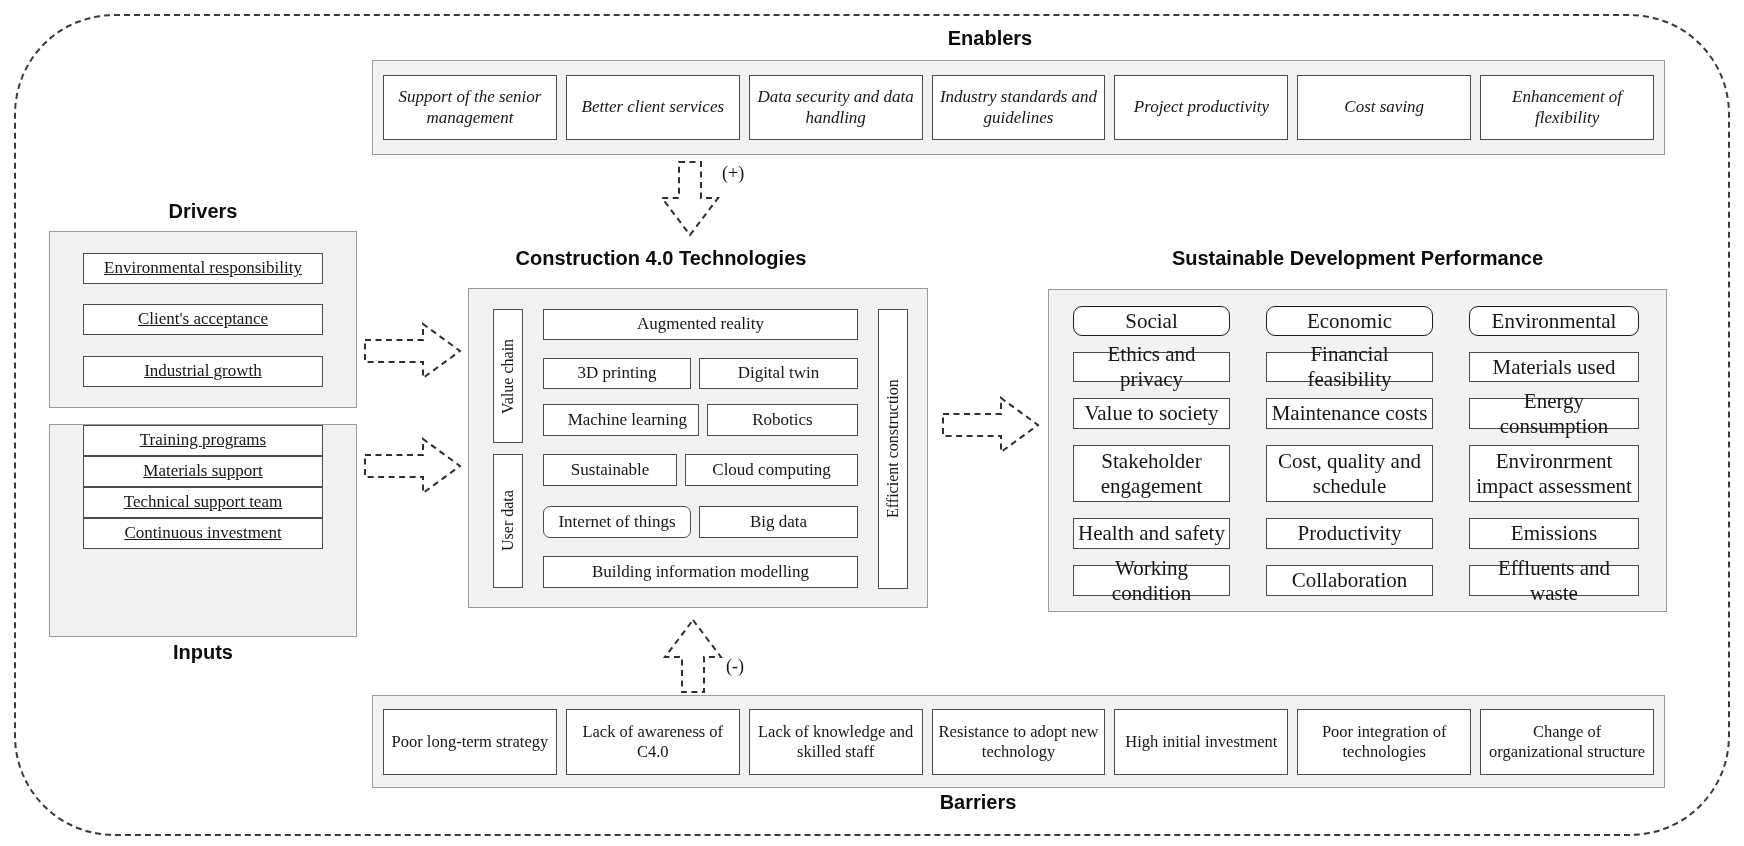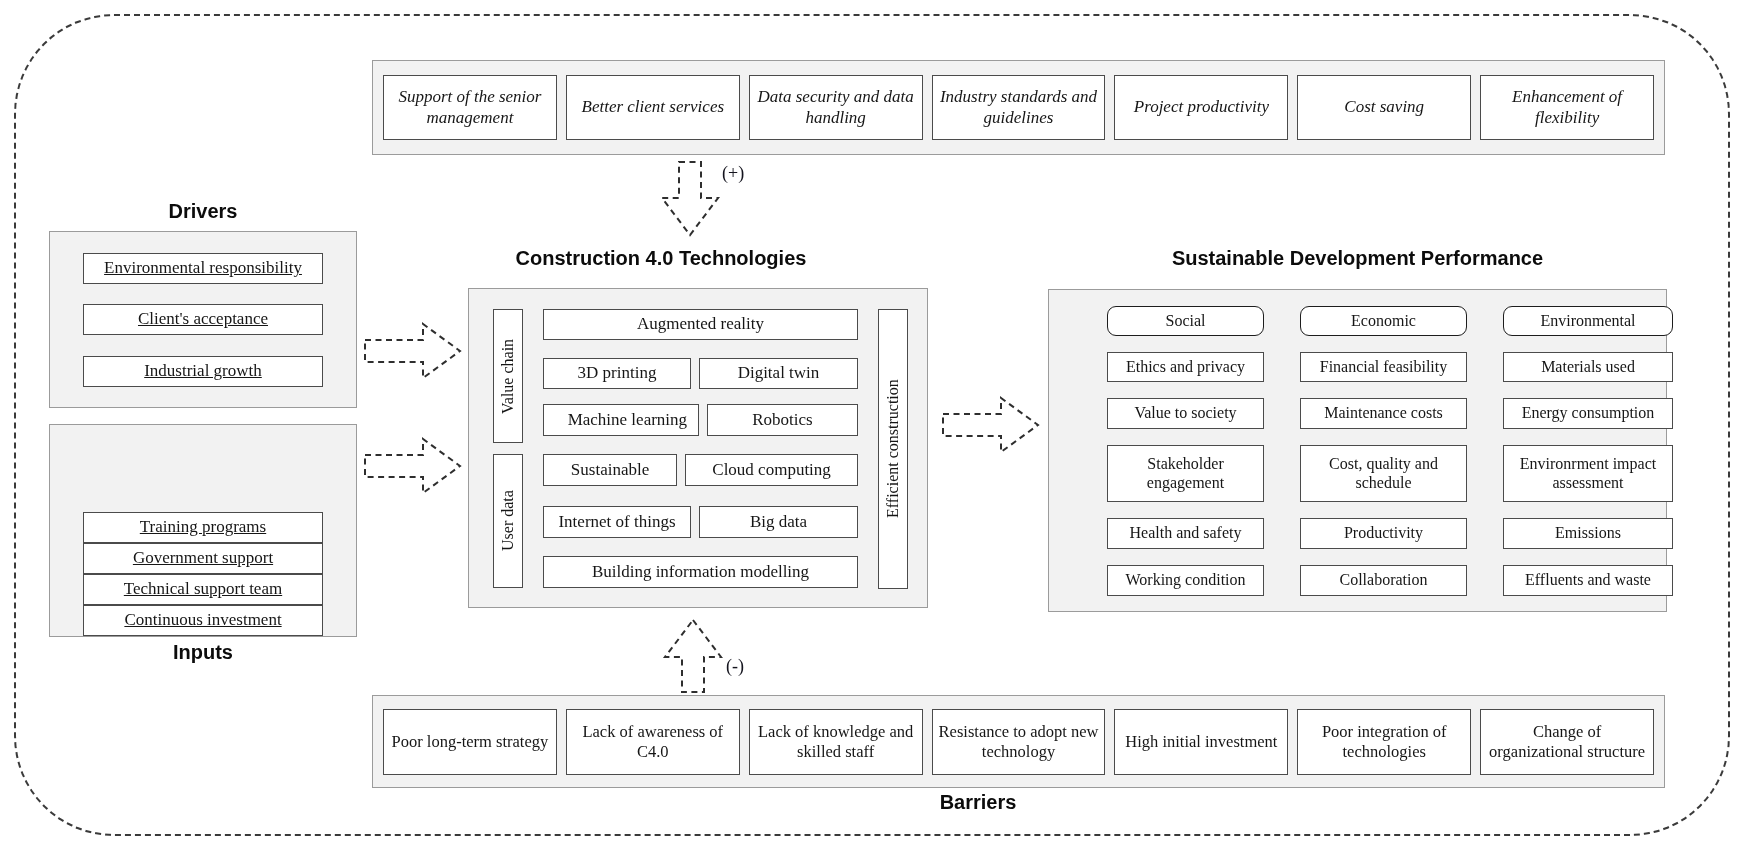--- a/index.html
+++ b/index.html
@@ -16,37 +16,37 @@
   
   .hrow{display:flex;align-items:center;gap:9px;}
   .hrow .box{flex:1 1 0;}
   .enablers-panel{left:372px;top:60px;width:1293px;height:95px;padding:14px 10px;font-style:italic;}
   .enablers-panel .box{height:65px;}
   .barriers-panel{left:372px;top:695px;width:1293px;height:93px;padding:13px 10px;}
   .barriers-panel .box{height:66px;font-size:16.5px;}
   
   .vstack{display:flex;flex-direction:column;align-items:center;text-decoration:underline;}
   .drivers-panel{left:49px;top:231px;width:308px;height:177px;justify-content:space-evenly;}
-  .inputs-panel{left:49px;top:424px;width:308px;height:213px;justify-content:flex-end;}
+  .inputs-panel{left:49px;top:424px;width:308px;height:213px;justify-content:flex-start;}
   .vstack .box{width:240px;height:31px;}
   
   .center-panel{left:468px;top:288px;width:460px;height:320px;}
   .vbox{position:absolute;background:#ffffff;border:1.6px solid #4b4b4b;box-sizing:border-box;
         display:flex;align-items:center;justify-content:center;text-align:center;
         writing-mode:vertical-rl;transform:rotate(180deg);font-size:16px;line-height:1;}
   .trow{position:absolute;left:74px;width:315px;display:flex;gap:8px;}
   .trow .box{height:100%;}
   .wide{width:100%;}
   
   .sdp-panel{left:1048px;top:289px;width:619px;height:323px;
              display:grid;grid-template-columns:157px 167px 170px;
              grid-template-rows:30px 30px 31px 57px 31px 31px;
              row-gap:16px;justify-content:space-between;
              padding:16px 27px 0 24px;}
-  .sdp-panel .box{width:100%;height:100%;font-size:16px;margin-left:34px;}
+  .sdp-panel .box{width:100%;height:100%;font-size:21px;}
   .sdp-head{border-radius:9px;border:1.6px solid #1d1d1d;}
   
   .arrows{position:absolute;left:0;top:0;width:1744px;height:846px;pointer-events:none;}
   .sign{position:absolute;font-size:18px;color:#14141e;}
 </style>
 </head>
 <body>
 
 <div class="canvas">
 
@@ -58,20 +58,21 @@
       <path d="M 365,340 L 423,340 L 423,324 L 460,351 L 423,378 L 423,362 L 365,362 Z"></path>
       <path d="M 365,455 L 423,455 L 423,439 L 460,466 L 423,493 L 423,477 L 365,477 Z"></path>
       <path d="M 943,414 L 1001,414 L 1001,398 L 1038,425 L 1001,452 L 1001,436 L 943,436 Z"></path>
       <path d="M 693,620 L 721,657 L 704,657 L 704,692 L 682,692 L 682,657 L 665,657 Z"></path>
     </g>
   </svg>
 
   <div class="sign" style="left:722px;top:163px;">(+)</div>
   <div class="sign" style="left:726px;top:656px;">(-)</div>
 
+  <div class="sec-title" style="left:640px;top:27px;width:700px;">Enablers</div>
   <div class="sec-title" style="left:49px;top:200px;width:308px;">Drivers</div>
   <div class="sec-title" style="left:49px;top:641px;width:308px;">Inputs</div>
   <div class="sec-title" style="left:431px;top:247px;width:460px;">Construction 4.0 Technologies</div>
   <div class="sec-title" style="left:1048px;top:247px;width:619px;">Sustainable Development Performance</div>
   <div class="sec-title" style="left:628px;top:791px;width:700px;">Barriers</div>
 
   <div class="panel hrow enablers-panel">
     <div class="box">Support of the senior management</div>
     <div class="box">Better client services</div>
     <div class="box">Data security and data handling</div>
@@ -82,21 +83,21 @@
   </div>
 
   <div class="panel vstack drivers-panel">
     <div class="box">Environmental responsibility</div>
     <div class="box">Client's acceptance</div>
     <div class="box">Industrial growth</div>
   </div>
 
   <div class="panel vstack inputs-panel">
     <div class="box">Training programs</div>
-    <div class="box">Government support</div>
+    <div class="box">Materials support</div>
     <div class="box">Technical support team</div>
     <div class="box">Continuous investment</div>
   </div>
 
   <div class="panel center-panel">
     <div class="vbox" style="left:24px;top:20px;width:30px;height:134px;">Value chain</div>
     <div class="vbox" style="left:24px;top:165px;width:30px;height:134px;">User data</div>
     <div class="vbox" style="left:409px;top:20px;width:30px;height:280px;">Efficient construction</div>
 
     <div class="trow" style="top:20px;height:31px;">
@@ -108,21 +109,21 @@
     </div>
     <div class="trow" style="top:115px;height:32px;">
       <div class="box" style="width:163px;padding-left:16px;">Machine learning</div>
       <div class="box" style="width:159px;">Robotics</div>
     </div>
     <div class="trow" style="top:165px;height:32px;">
       <div class="box" style="width:148px;">Sustainable</div>
       <div class="box" style="width:191px;">Cloud computing</div>
     </div>
     <div class="trow" style="top:217px;height:32px;">
-      <div class="box" style="width:148px;">Internet of things</div>
+      <div class="box" style="width:148px;border-radius:7px;">Internet of things</div>
       <div class="box" style="width:159px;">Big data</div>
     </div>
     <div class="trow" style="top:267px;height:32px;">
       <div class="box wide">Building information modelling</div>
     </div>
   </div>
 
   <div class="panel sdp-panel">
 
     <div class="box sdp-head">Social</div>

